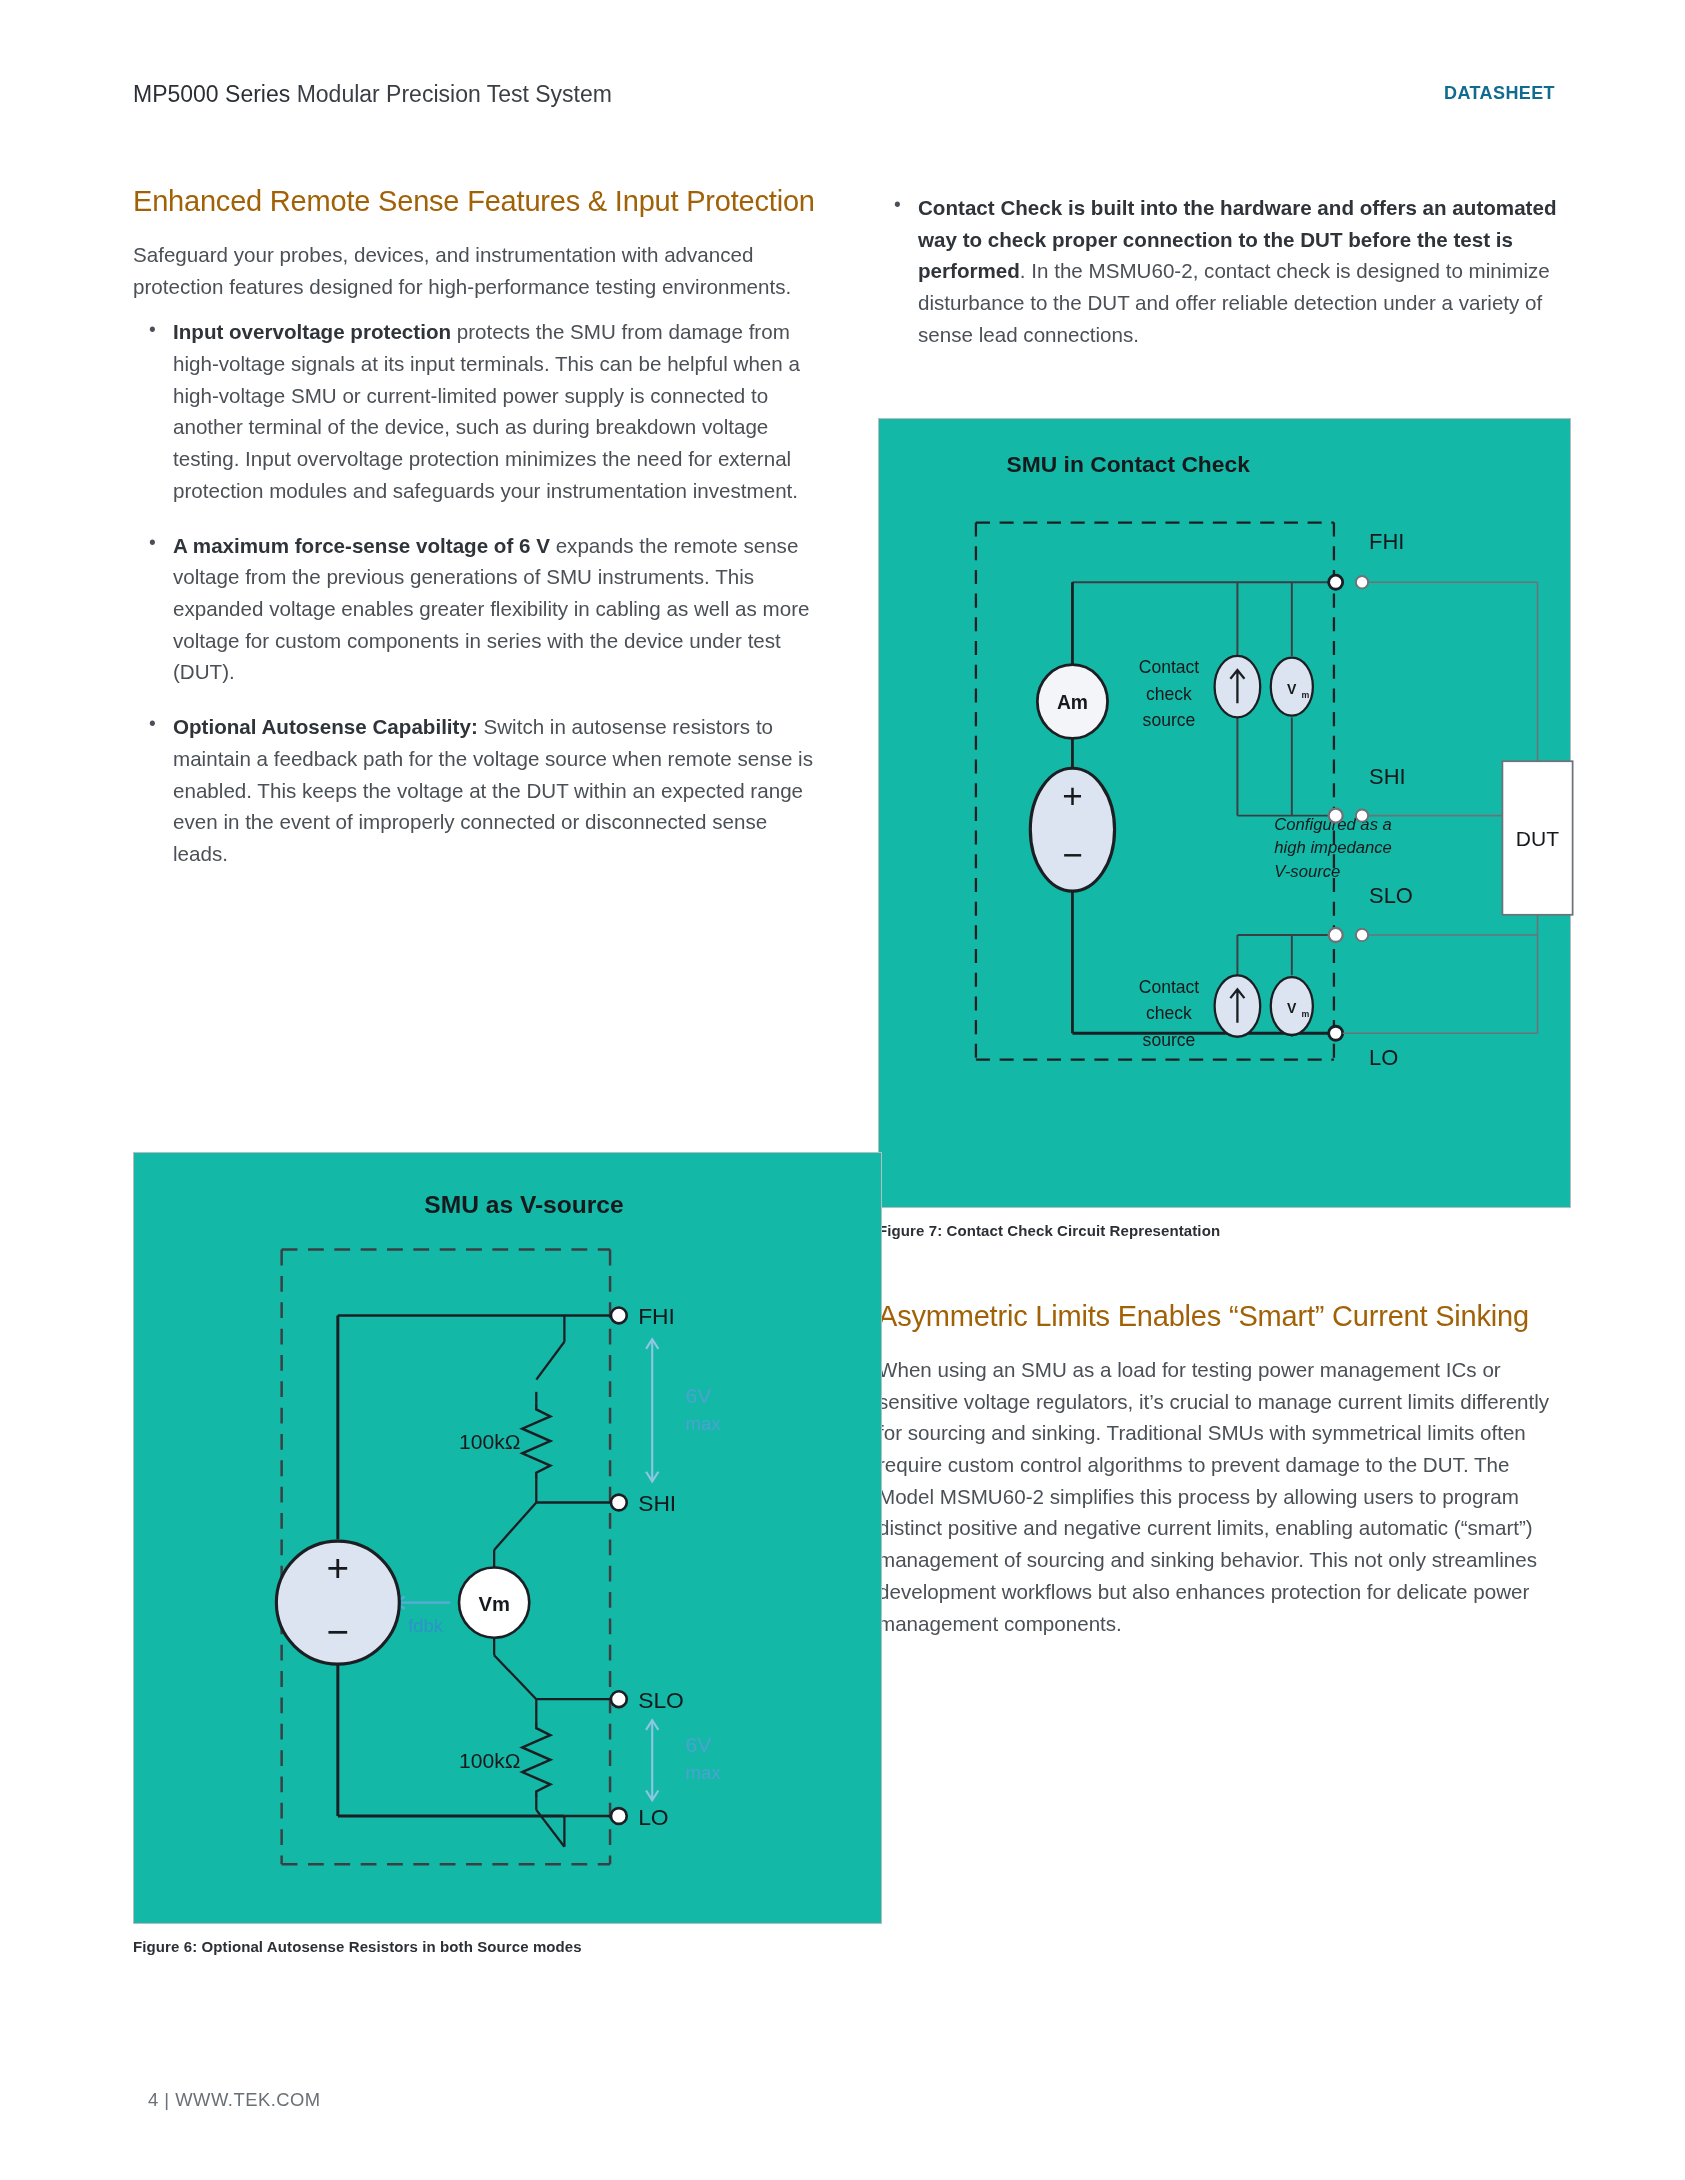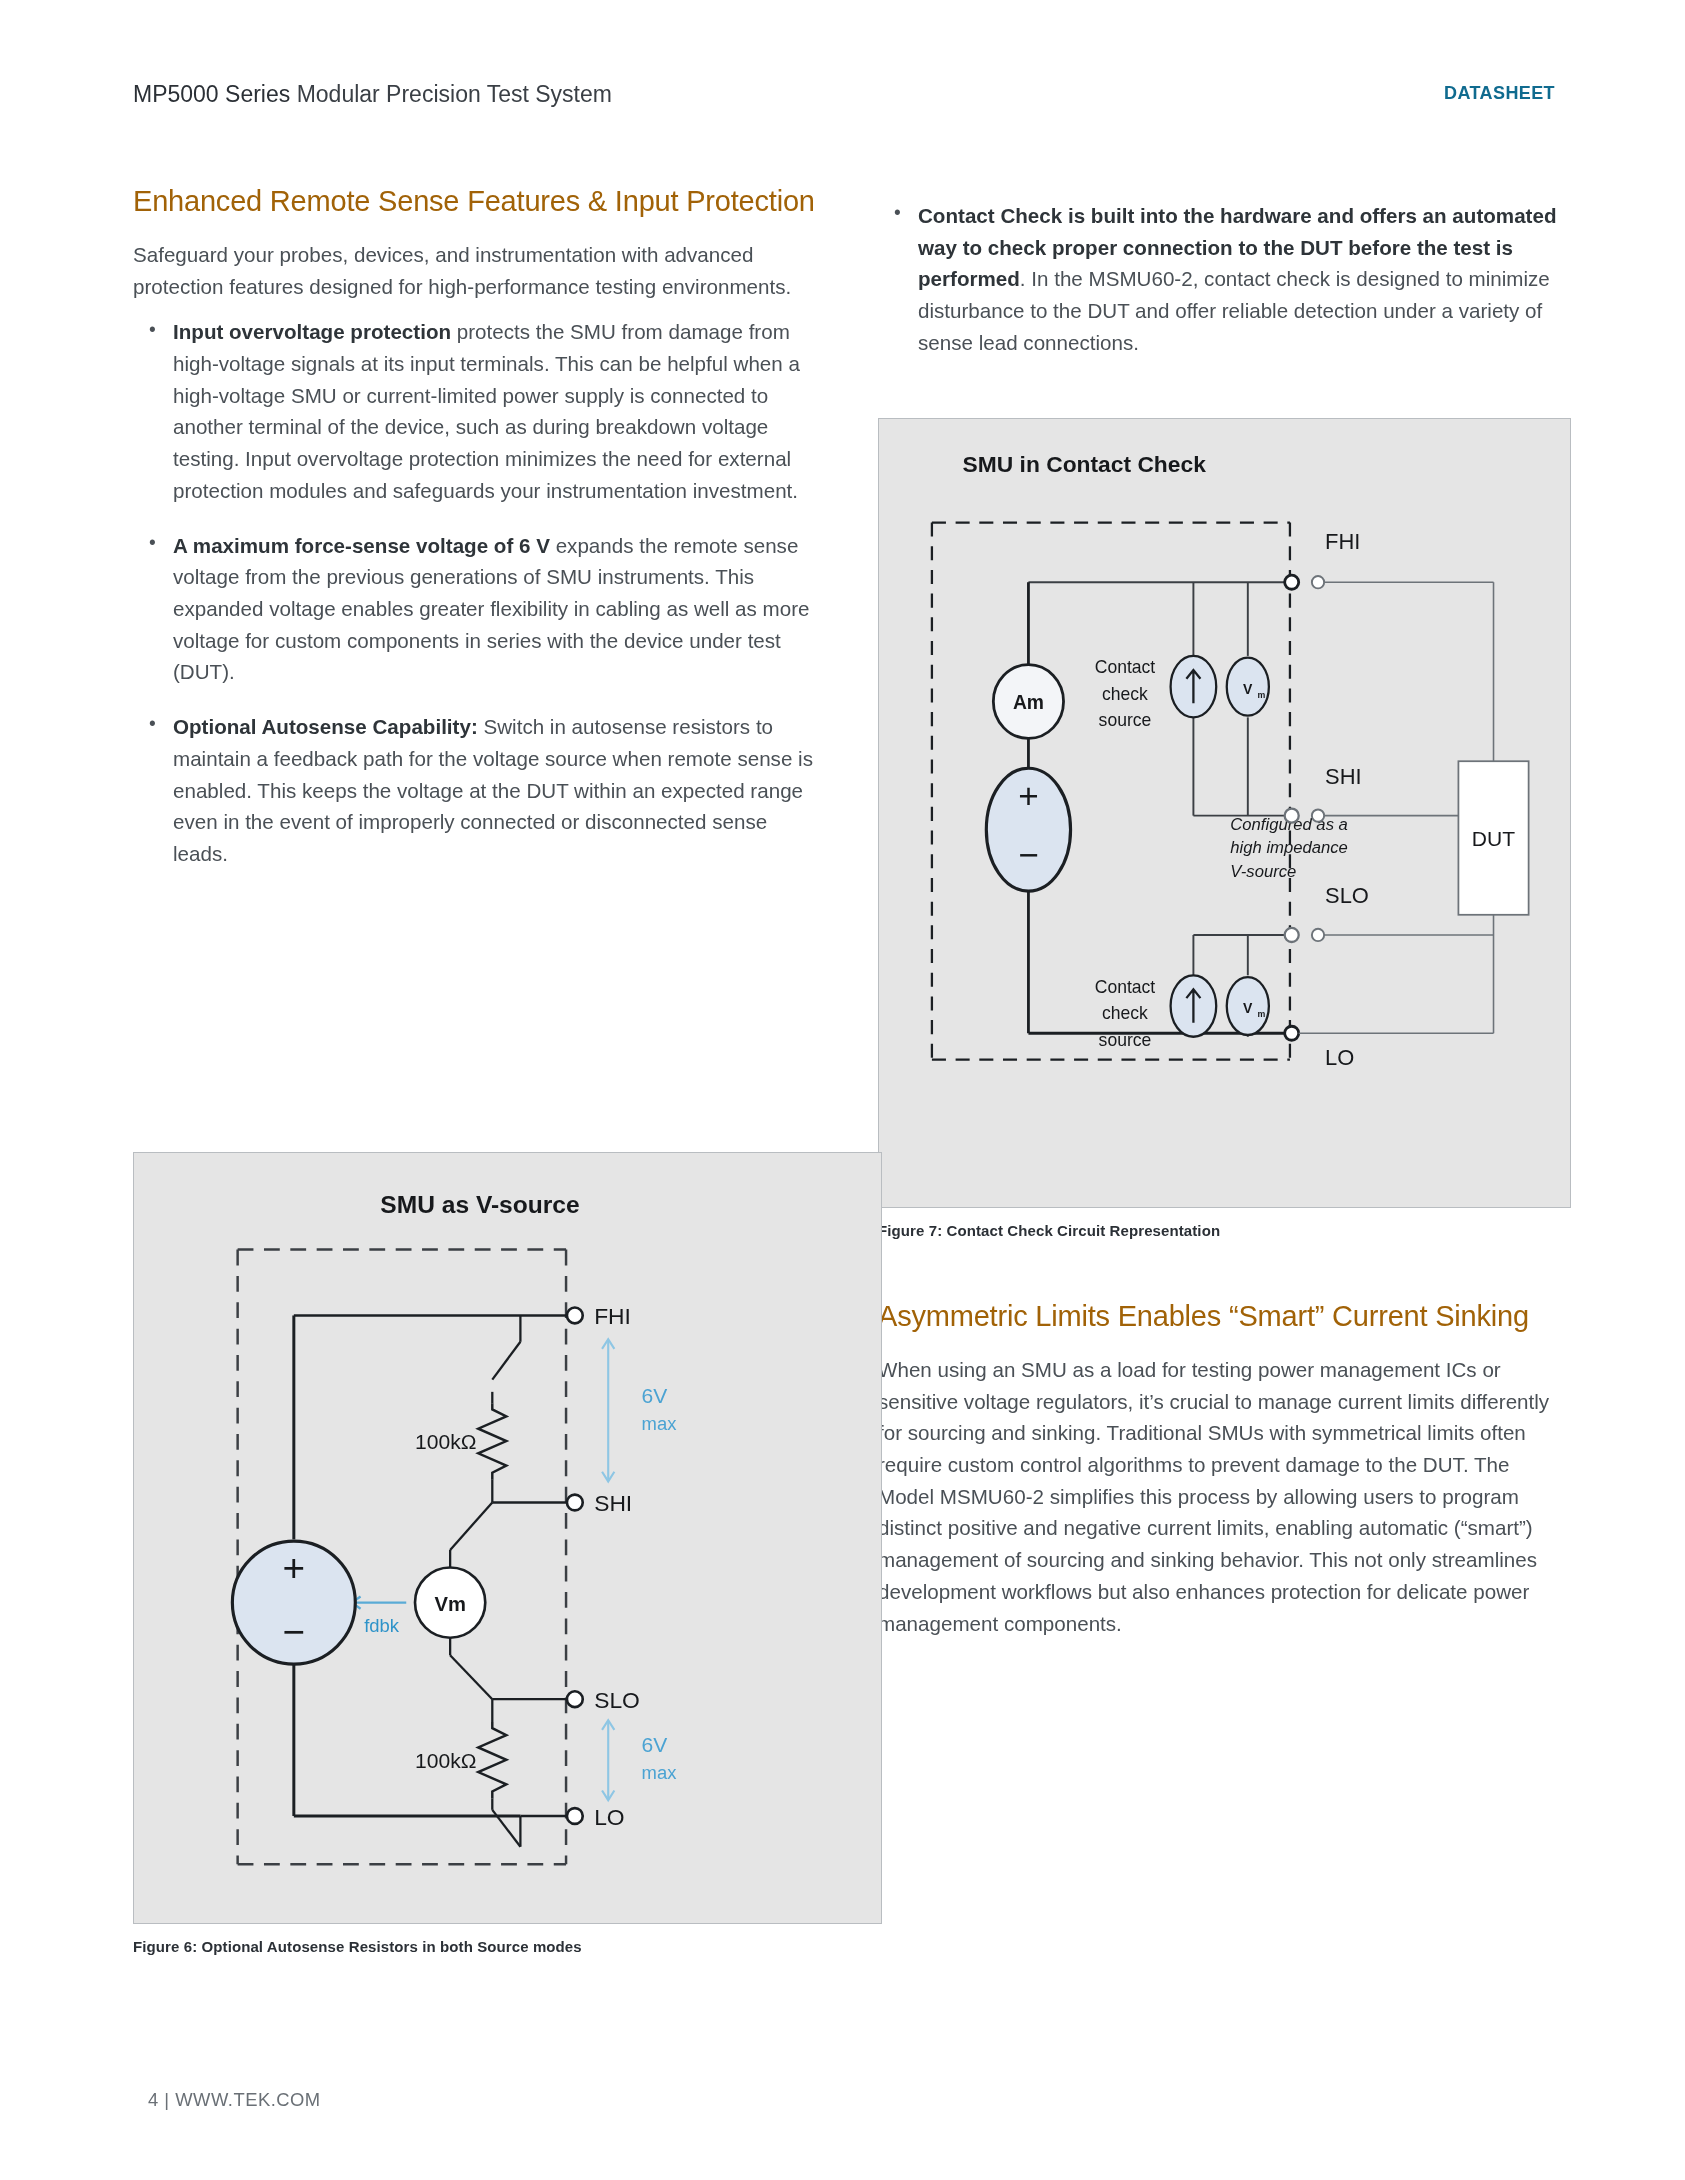--- a/index.html
+++ b/index.html
@@ -36,21 +36,21 @@
   ul.bl > li {
     position:relative; padding-left:40px; margin-bottom:23px;
     font-size:20.6px; line-height:1.54; color:#4a5056;
   }
   ul.bl > li:before {
     content:"•"; position:absolute; left:16px; top:-1.8px; font-size:19.3px; color:#4a5056;
   }
   .bold { font-weight:700; color:#2e3439; }
 
   
-  .figbox { position:absolute; border:1.3px solid #b9bdc1; background:#e5e5e5; }
+  .figbox { position:absolute; border:1.3px solid #b9bdc1; background:#14b8a6;padding-left:44px; }
   .figcap { position:absolute; font-size:15px; font-weight:700; color:#2b3036; letter-spacing:0.1px; }
 
   
   .footer { position:absolute; left:148px; top:2089px; font-size:18.4px; color:#6a7076; letter-spacing:0.5px; }
 
   svg { display:block; }
   text { font-family:"Liberation Sans", sans-serif; }
 </style>
 </head>
 <body>
@@ -75,21 +75,21 @@
       <li>
         <span class="bold">A maximum force-sense voltage of 6 V</span><span> expands the remote sense voltage from the previous generations of SMU instruments. This expanded voltage enables greater flexibility in cabling as well as more voltage for custom components in series with the device under test (DUT).</span>
       </li>
       <li>
         <span class="bold">Optional Autosense Capability:</span><span> Switch in autosense resistors to maintain a feedback path for the voltage source when remote sense is enabled. This keeps the voltage at the DUT within an expected range even in the event of improperly connected or disconnected sense leads.</span>
       </li>
     </ul>
   </div>
 
   <div class="col-r">
-    <ul class="bl" style="margin-top:16px">
+    <ul class="bl" style="margin-top:8px">
       <li>
         <span class="bold">Contact Check is built into the hardware and offers an automated way to check proper connection to the DUT before the test is performed</span><span>. In the MSMU60-2, contact check is designed to minimize disturbance to the DUT and offer reliable detection under a variety of sense lead connections.</span>
       </li>
     </ul>
   </div>
 
   <div class="figbox" style="left:878px; top:418px; width:693px; height:790px;">
     <svg width="692" height="788" viewBox="0 0 788 898">
 
       <text id="f7-title" x="95" y="60" font-size="26" font-weight="700" fill="#17191c">SMU in Contact Check</text>

